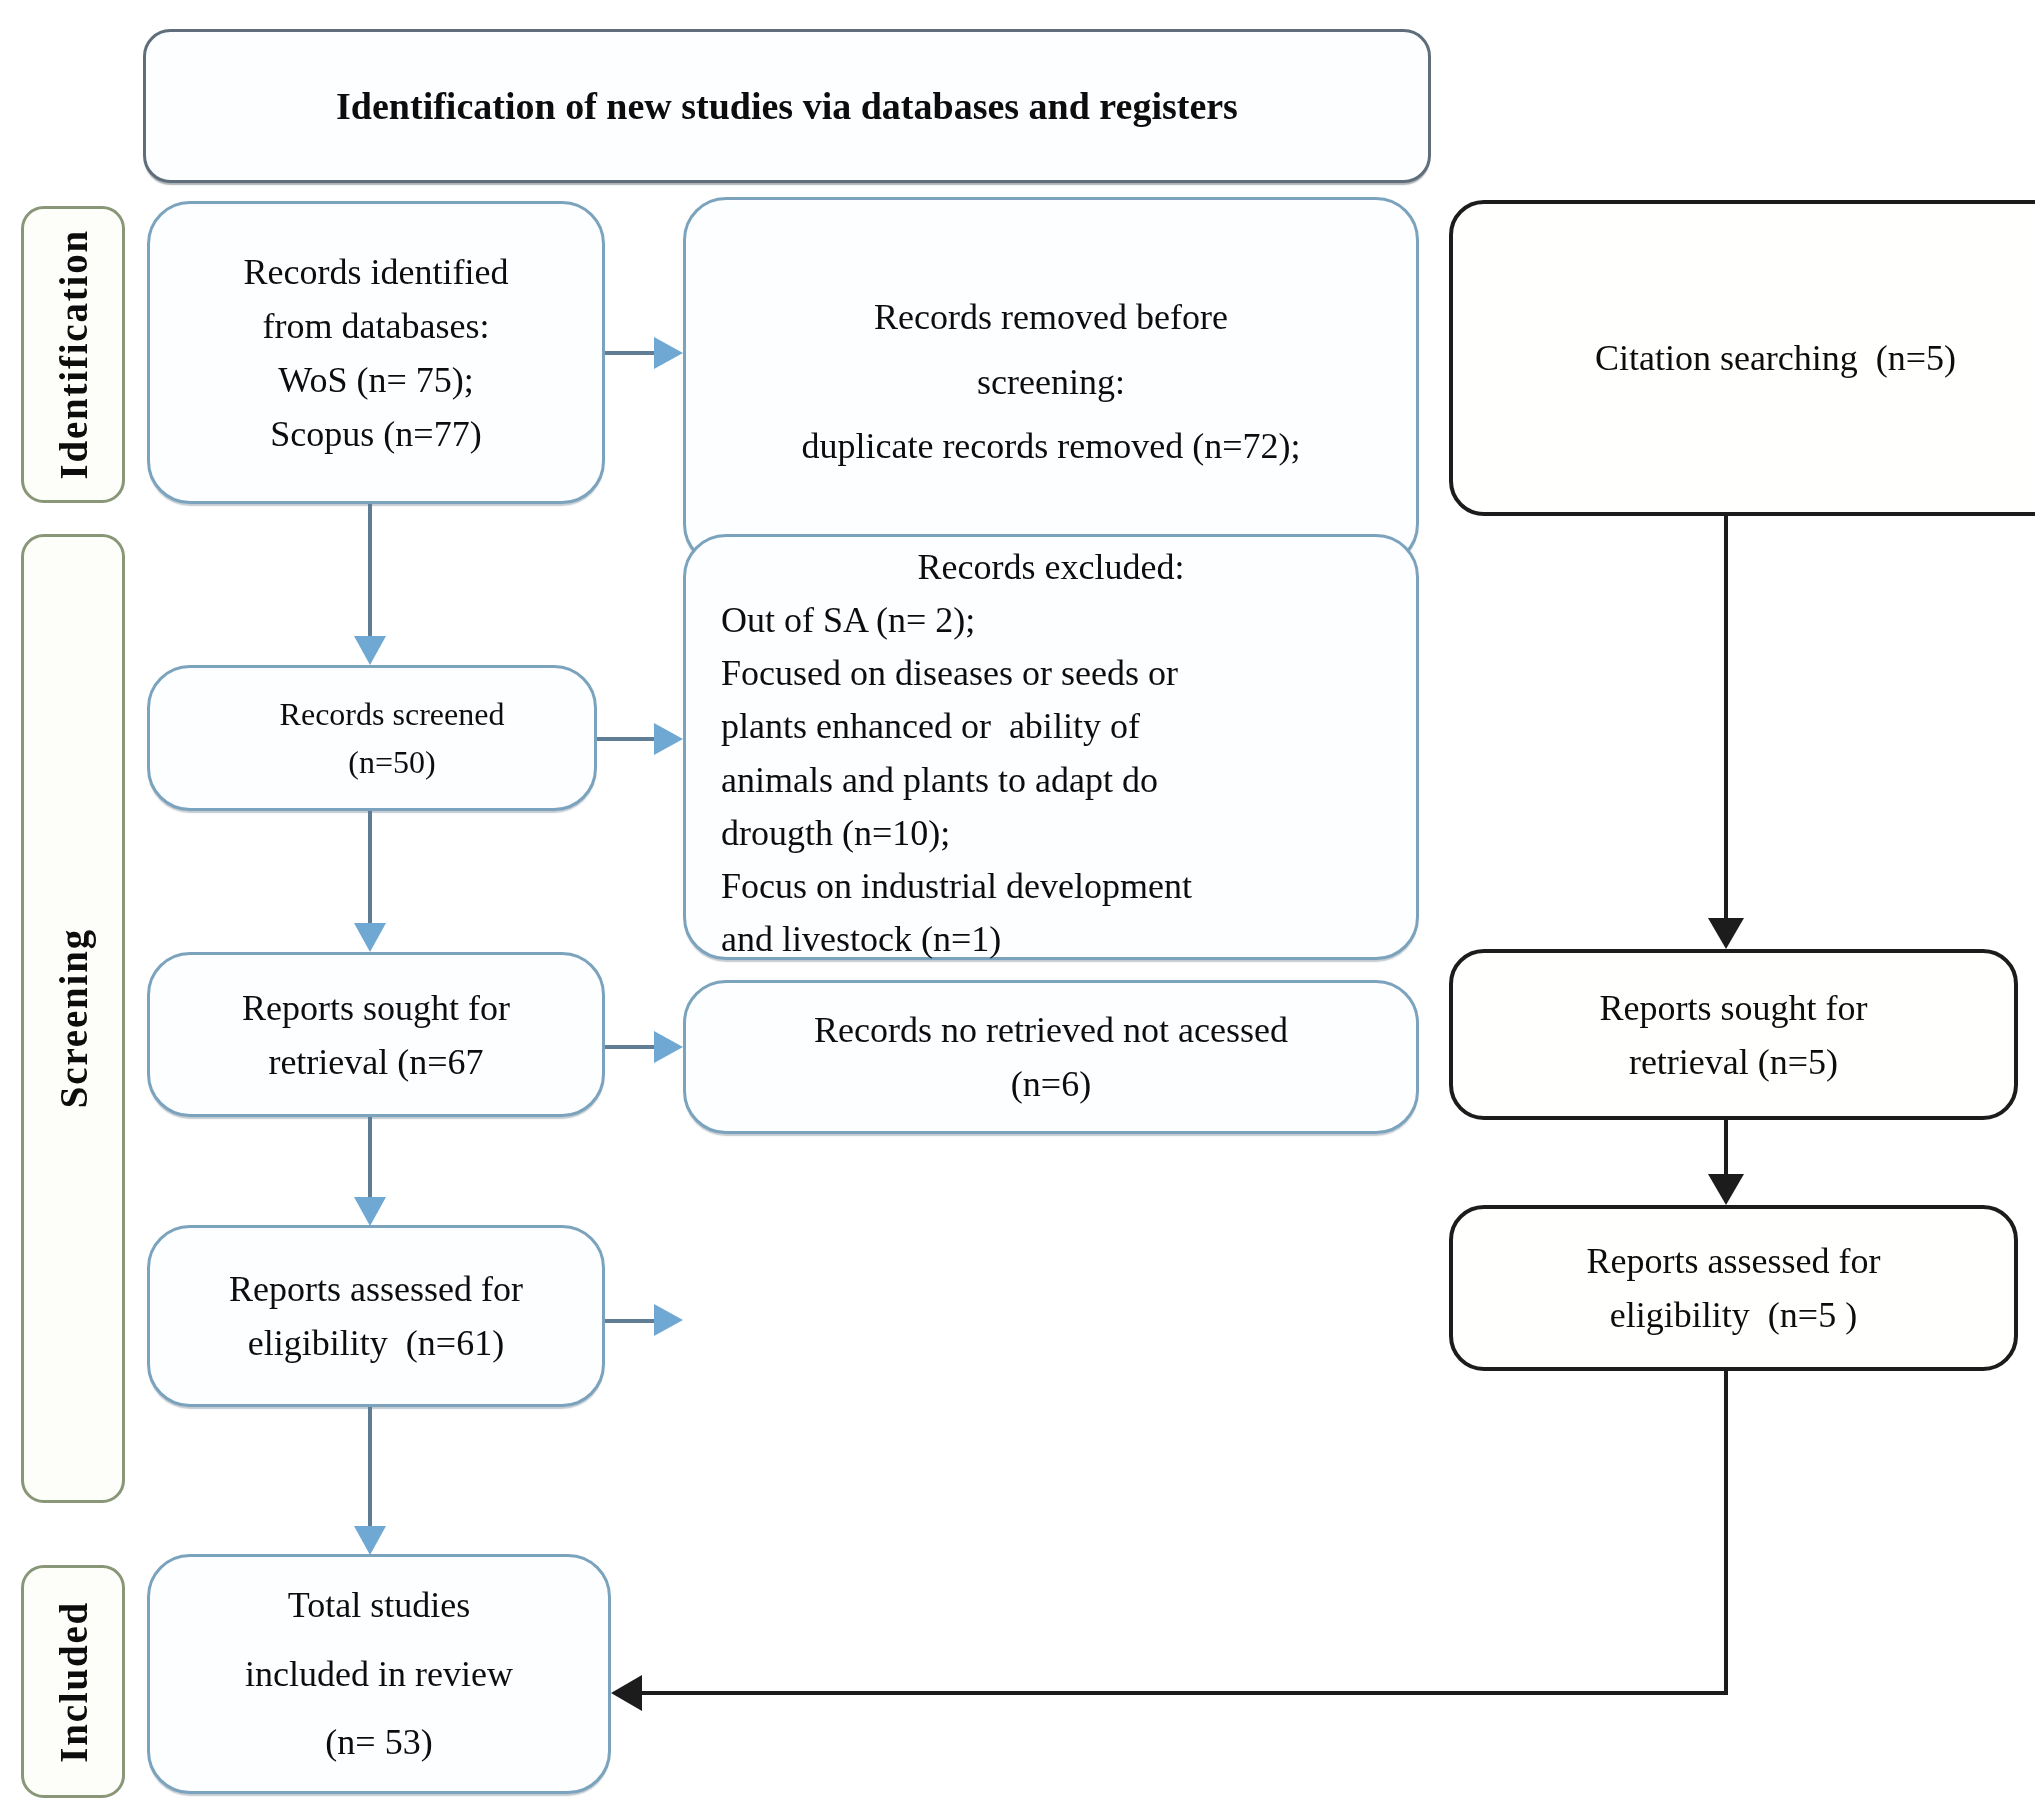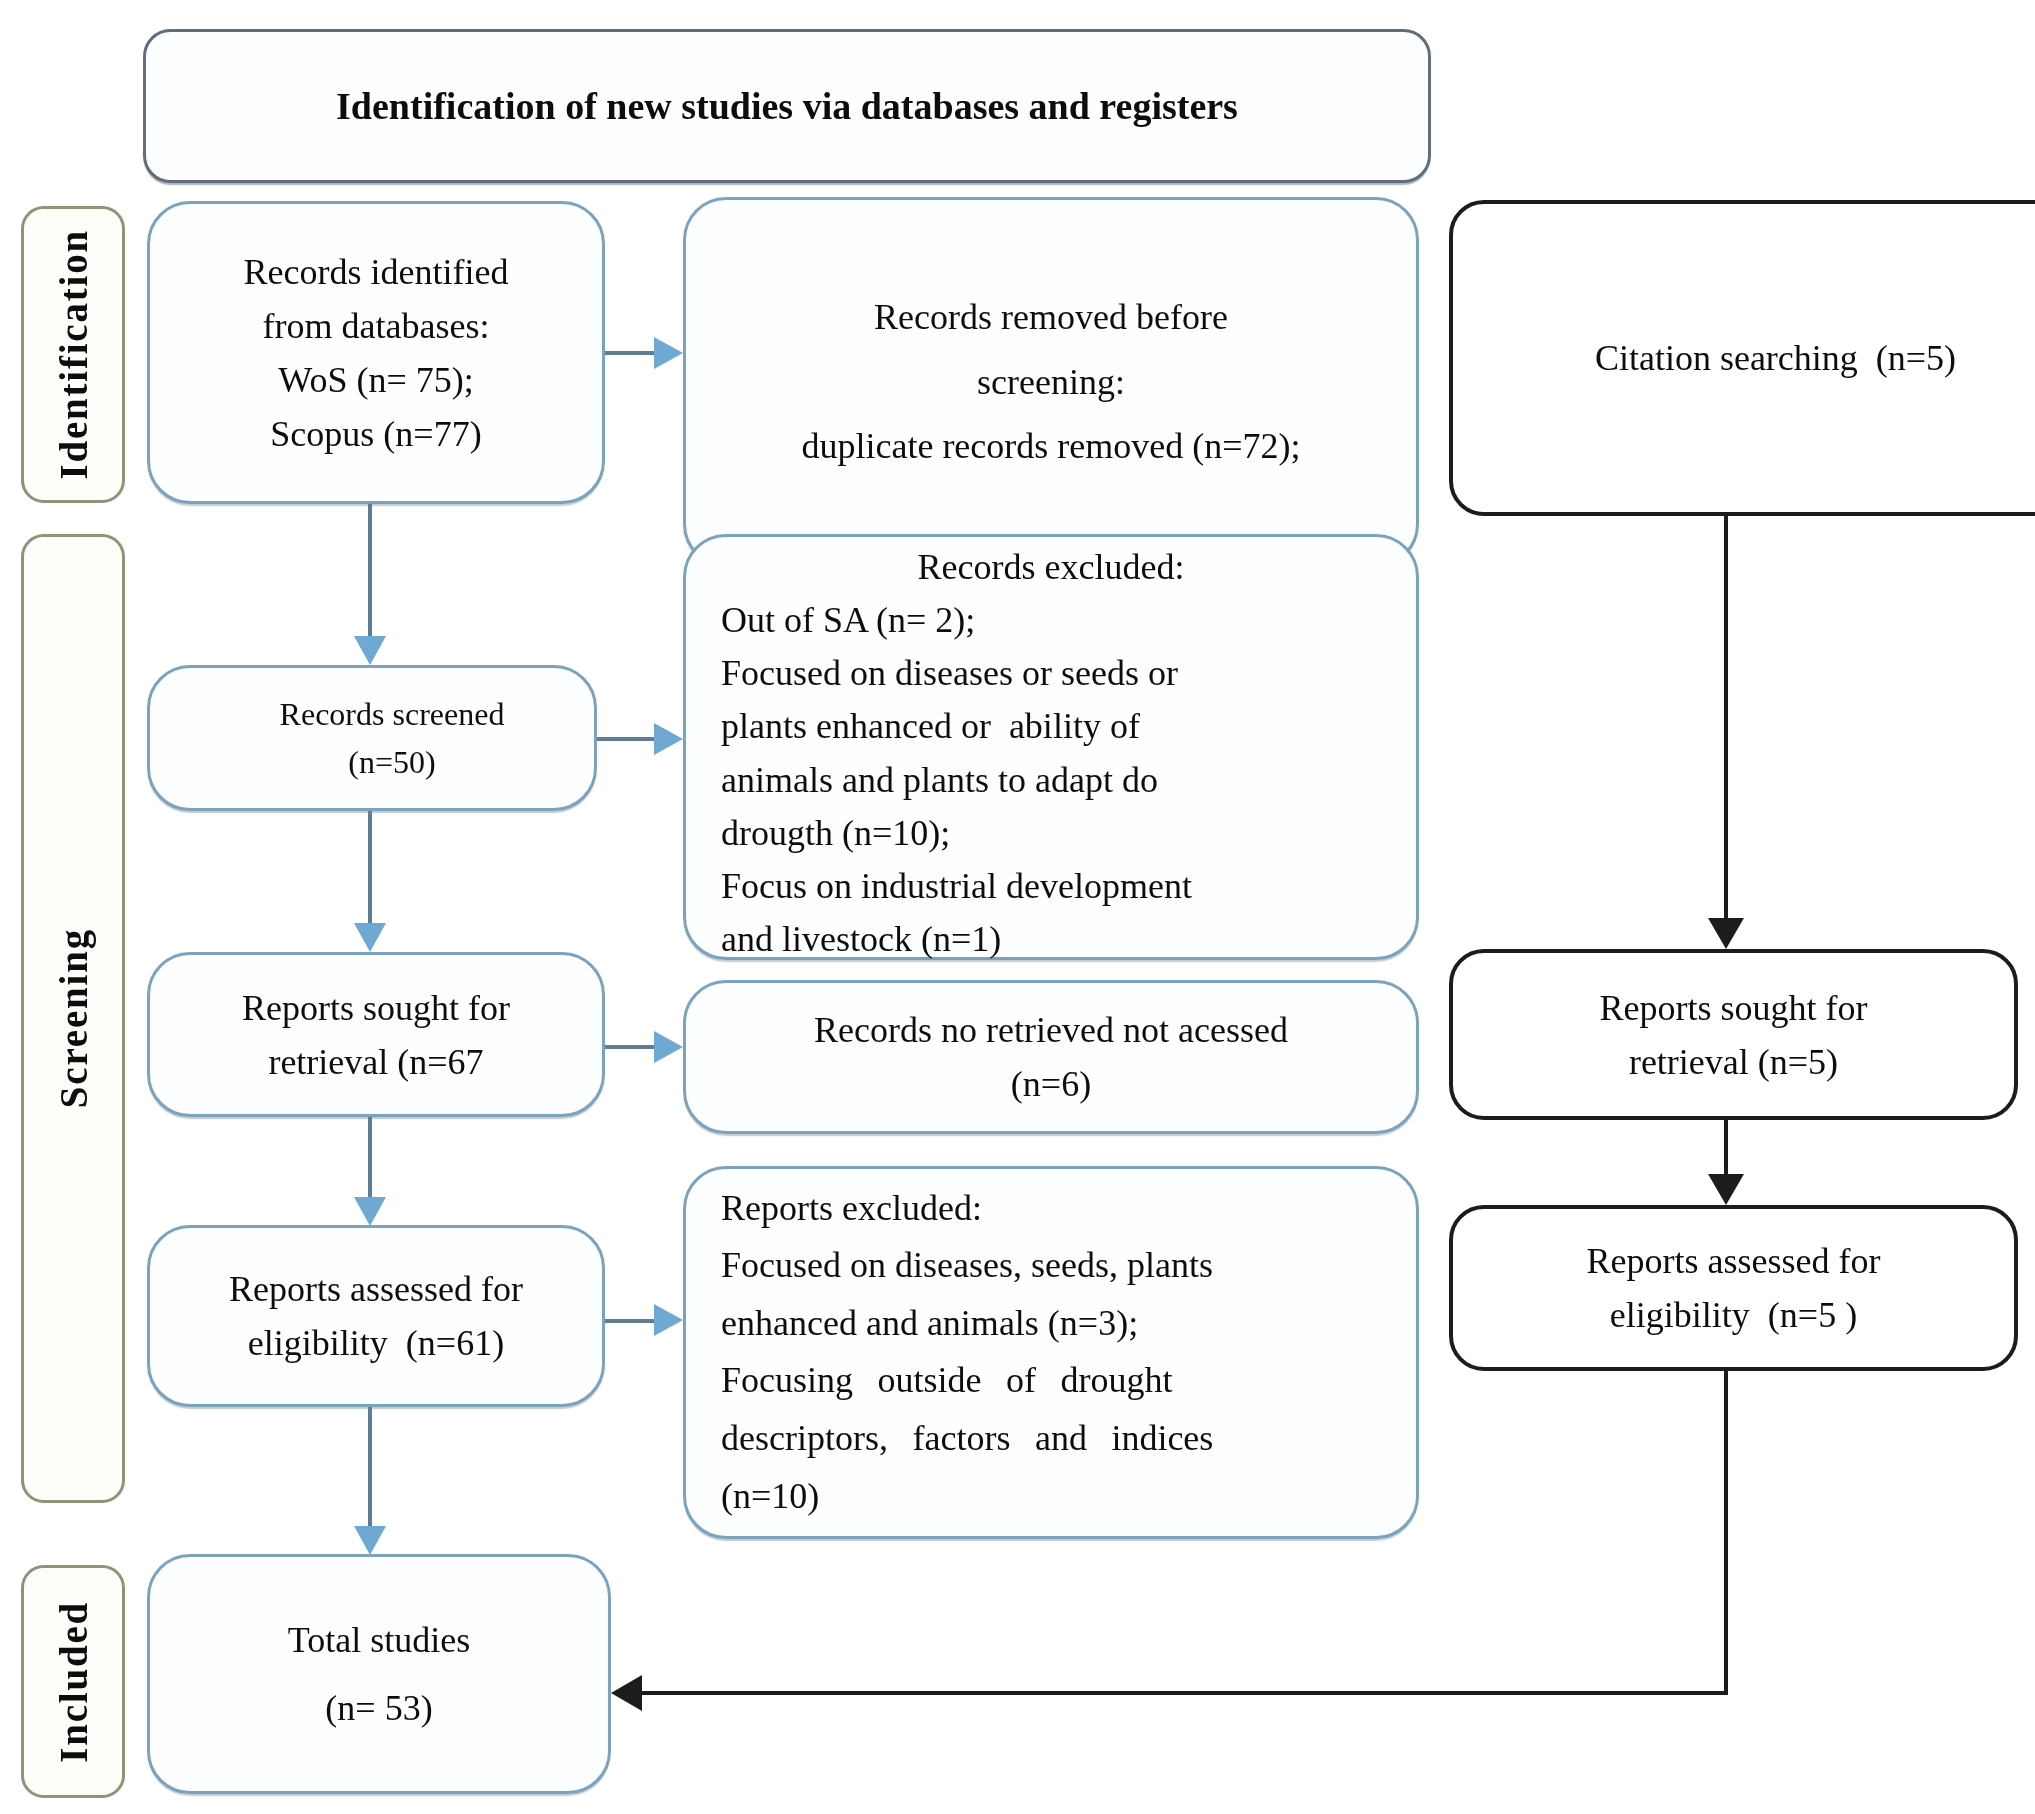--- a/index.html
+++ b/index.html
@@ -77,20 +77,21 @@
     <div class="ln">retrieval (n=67</div>
   </div>
 
   <div class="box blue" style="left:147px;top:1225px;width:458px;height:182px;">
     <div class="ln">Reports assessed for</div>
     <div class="ln">eligibility  (n=61)</div>
   </div>
 
   <div class="box blue tall" style="left:147px;top:1554px;width:464px;height:240px;">
     <div class="ln">Total studies</div>
+    <div class="ln">included in review</div>
     <div class="ln">(n= 53)</div>
   </div>
 
   <div class="box blue big" style="left:683px;top:197px;width:736px;height:370px;">
     <div class="ln">Records removed before</div>
     <div class="ln">screening:</div>
     <div class="ln">duplicate records removed (n=72);</div>
   </div>
 
   <div class="box blue leftbox" style="left:683px;top:534px;width:736px;height:426px;padding:3.6px 35px;">
@@ -102,28 +103,20 @@
     <div class="ln">drougth (n=10);</div>
     <div class="ln">Focus on industrial development</div>
     <div class="ln">and livestock (n=1)</div>
   </div>
 
   <div class="box blue" style="left:683px;top:980px;width:736px;height:154px;">
     <div class="ln">Records no retrieved not acessed</div>
     <div class="ln">(n=6)</div>
   </div>
 
-  <div class="box blue leftbox rex" style="left:683px;top:1166px;width:736px;height:373px;padding:10.7px 35px;">
-    <div class="ln">Reports excluded:</div>
-    <div class="ln">Focused on diseases, seeds, plants</div>
-    <div class="ln">enhanced and animals (n=3);</div>
-    <div class="ln stretch">Focusing outside of drought</div>
-    <div class="ln stretch">descriptors, factors and indices</div>
-    <div class="ln">(n=10)</div>
-  </div>
 
   <div class="box black" style="left:1449px;top:200px;width:653px;height:316px;">
     <div class="ln">Citation searching  (n=5)</div>
   </div>
 
   <div class="box black" style="left:1449px;top:949px;width:569px;height:171px;">
     <div class="ln">Reports sought for</div>
     <div class="ln">retrieval (n=5)</div>
   </div>
 

